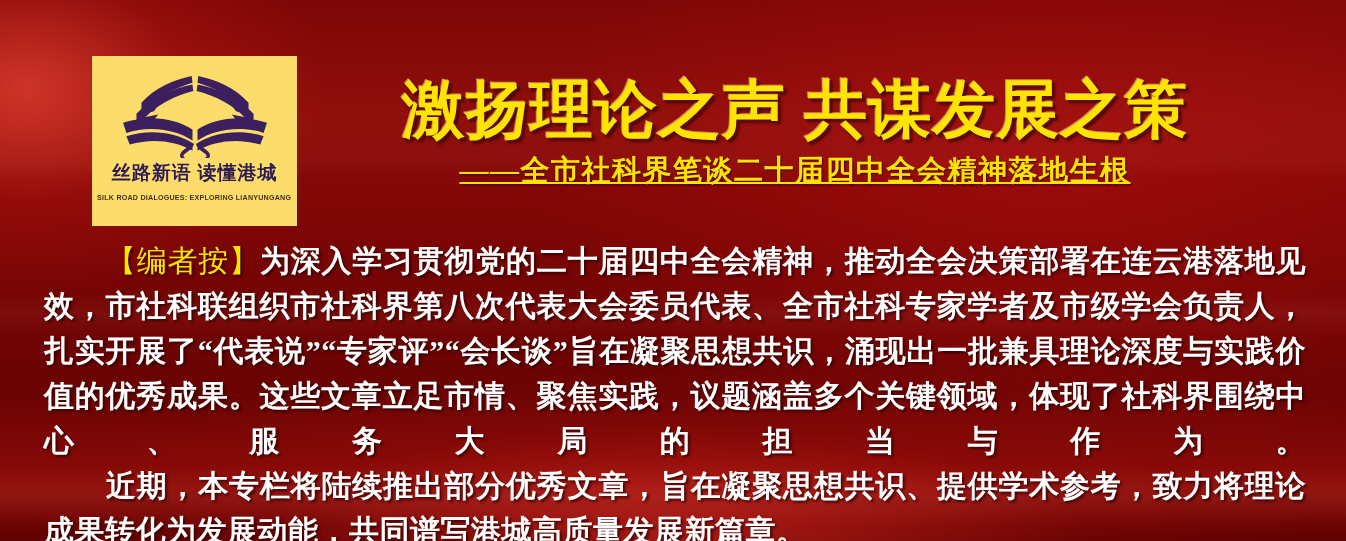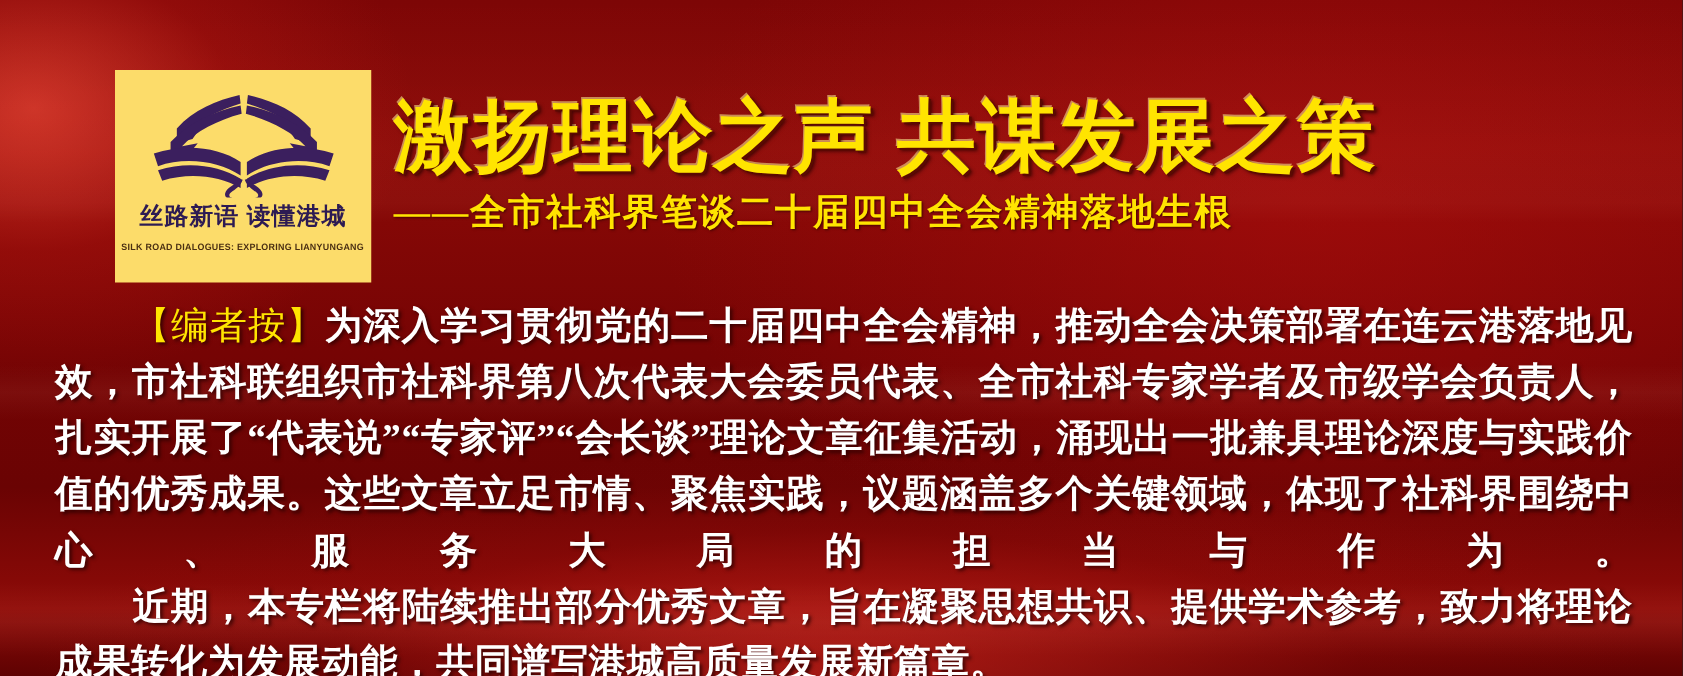--- a/index.html
+++ b/index.html
@@ -65,20 +65,21 @@
     font-family: "Liberation Sans", sans-serif;
     white-space: nowrap;
     transform: scaleX(0.96);
   }
   
   #title-block {
     position: absolute;
     left: 315px;
     top: 74px;
     width: 960px;
+    text-align: center;
   }
   #main-title {
     color: #ffe400;
     font-size: 63px;
     line-height: 70px;
     font-weight: 900;
     letter-spacing: 1px;
     font-family: "Liberation Sans", "DejaVu Sans", sans-serif;
     white-space: nowrap;
     text-shadow:
@@ -89,20 +90,21 @@
   #sub-title {
     color: #ffe400;
     font-size: 29px;
     line-height: 40px;
     font-weight: 700;
     margin-top: 6px;
     letter-spacing: 1.5px;
     font-family: "Liberation Serif", "DejaVu Serif", serif;
     white-space: nowrap;
     text-shadow: 1px 1px 2px rgba(50,0,0,0.8);
+    text-decoration: underline;
   }
   
   #body-text {
     position: absolute;
     left: 44px;
     top: 238px;
     width: 1262px;
     color: #ffffff;
     font-size: 30px;
     line-height: 45px;
@@ -156,17 +158,17 @@
     <div id="logo-cn">丝路新语 读懂港城</div>
     <div id="logo-en">SILK ROAD DIALOGUES: EXPLORING LIANYUNGANG</div>
   </div>
 
   <div id="title-block">
     <div id="main-title">激扬理论之声  共谋发展之策</div>
     <div id="sub-title">——全市社科界笔谈二十届四中全会精神落地生根</div>
   </div>
 
   <div id="body-text">
-    <p><span class="editor-note">【编者按】</span><span>为深入学习贯彻党的二十届四中全会精神，推动全会决策部署在连云港落地见效，市社科联组织市社科界第八次代表大会委员代表、全市社科专家学者及市级学会负责人，扎实开展了“代表说”“专家评”“会长谈”理论文章征集活动，涌现出一批兼具理论深度与实践价值的优秀成果。这些文章立足市情、聚焦实践，议题涵盖多个关键领域，体现了社科界围绕中心、服务大局的担当与作为。</span></p>
+    <p><span class="editor-note">【编者按】</span><span>为深入学习贯彻党的二十届四中全会精神，推动全会决策部署在连云港落地见效，市社科联组织市社科界第八次代表大会委员代表、全市社科专家学者及市级学会负责人，扎实开展了“代表说”“专家评”“会长谈”旨在凝聚思想共识，涌现出一批兼具理论深度与实践价值的优秀成果。这些文章立足市情、聚焦实践，议题涵盖多个关键领域，体现了社科界围绕中心、服务大局的担当与作为。</span></p>
     <p class="last-natural"><span>近期，本专栏将陆续推出部分优秀文章，旨在凝聚思想共识、提供学术参考，致力将理论成果转化为发展动能，共同谱写港城高质量发展新篇章。</span></p>
   </div>
 
 </div>
 
 </body></html>

